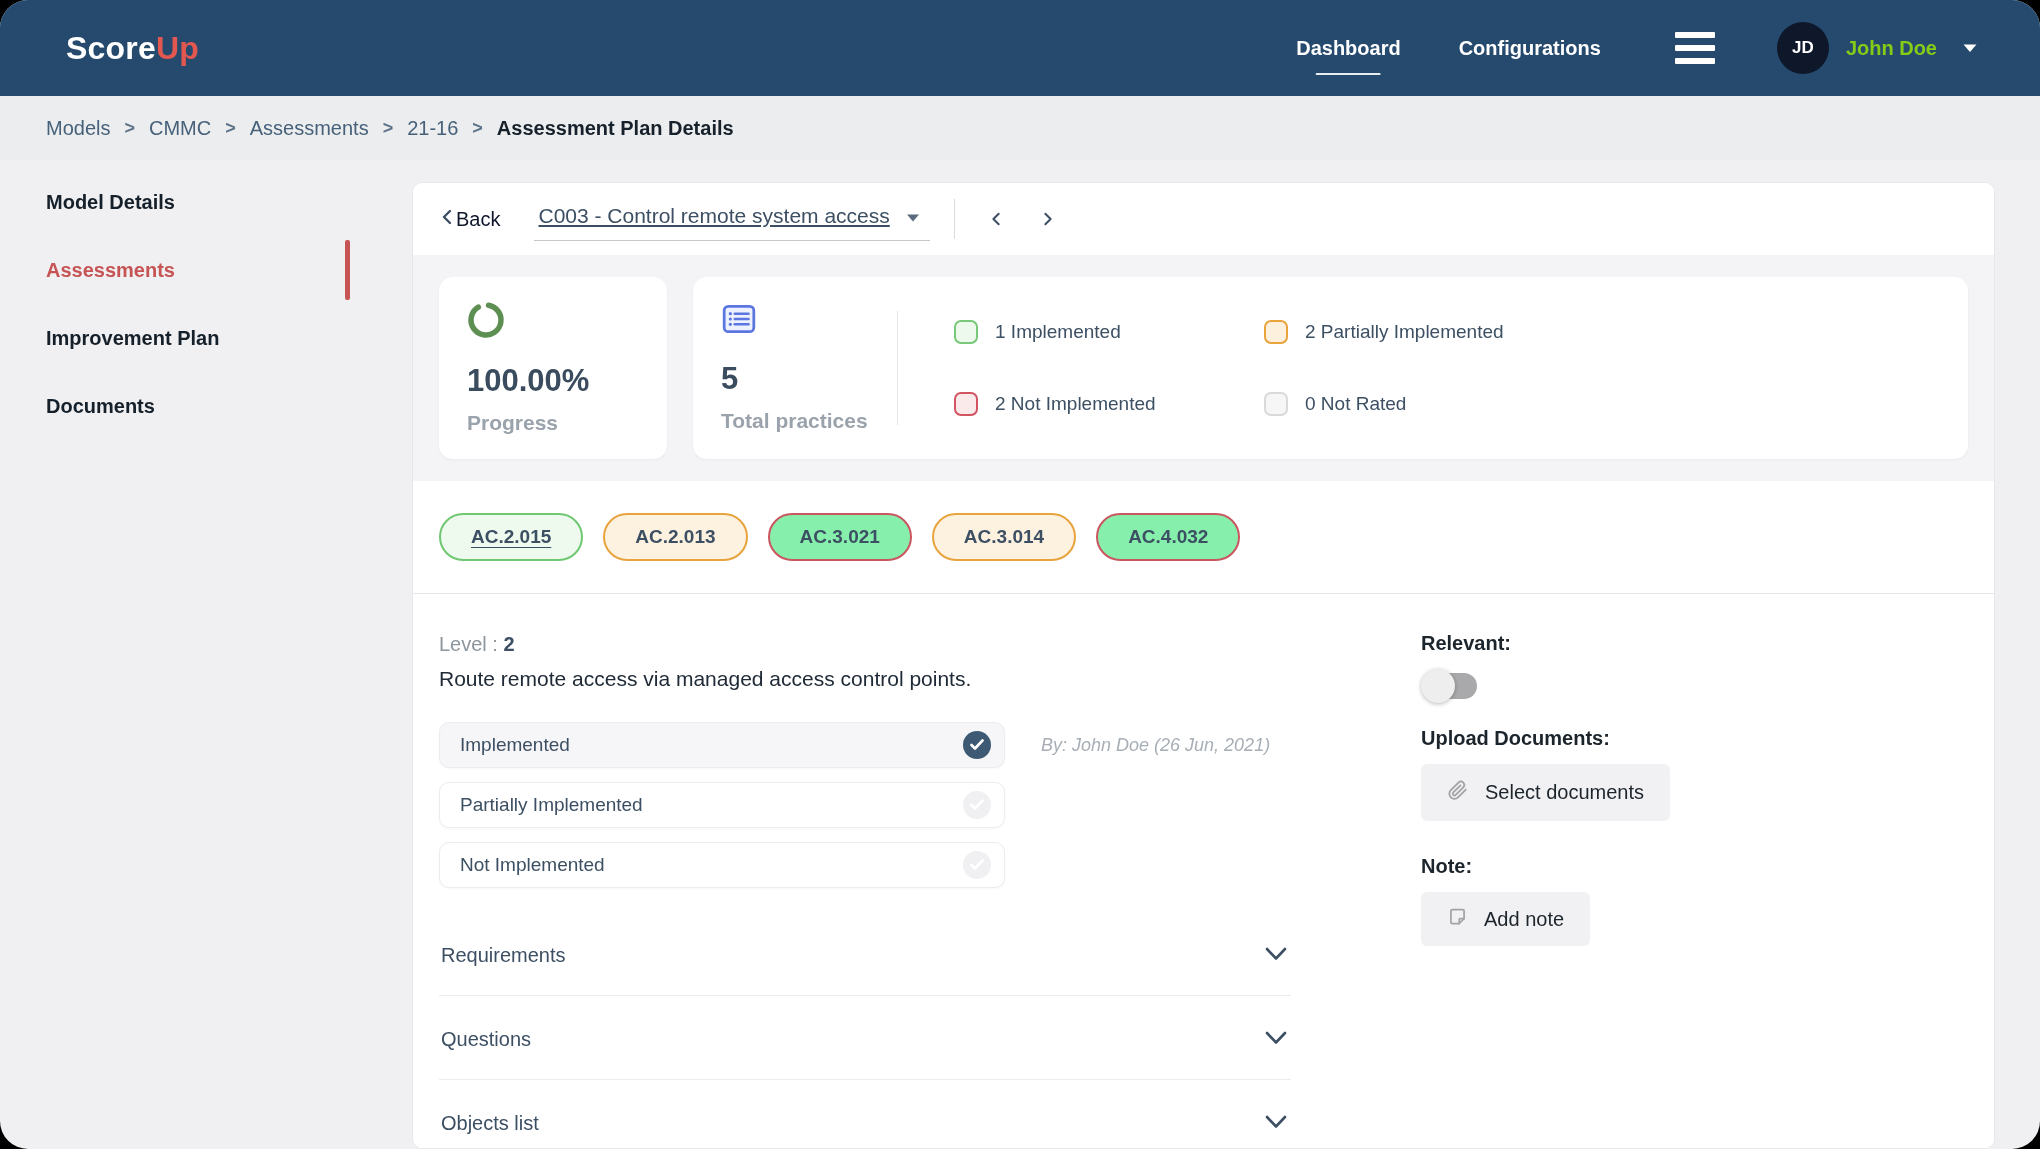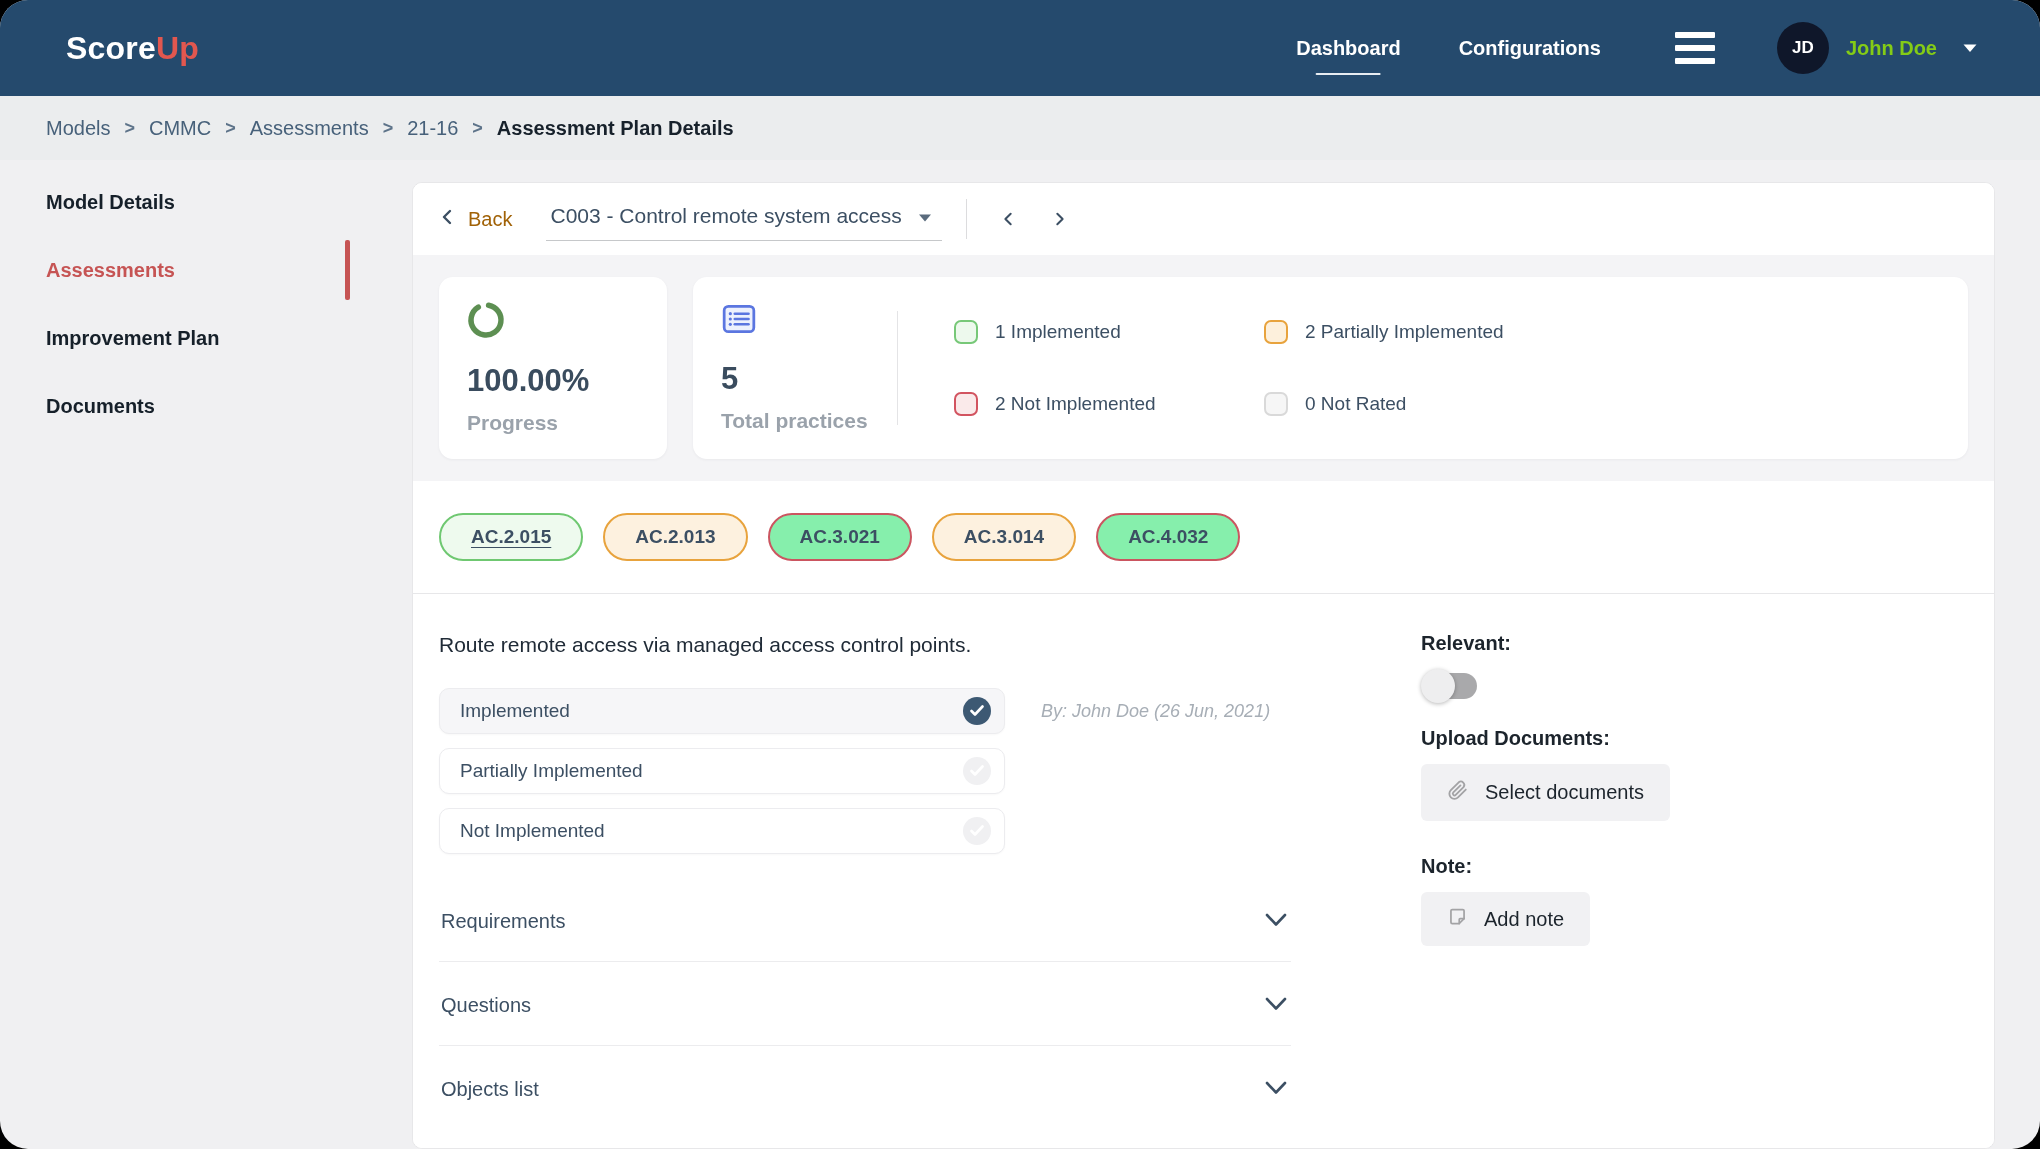--- a/index.html
+++ b/index.html
@@ -32,22 +32,22 @@
   .content { flex:1; display:flex; min-height:0; }
   .sidebar { width:412px; padding-top:8px; flex-shrink:0; }
   .side-item { position:relative; height:68px; display:flex; align-items:center; padding-left:46px; font-size:20px; font-weight:600; color:#16202a; cursor:pointer; }
   .side-item.active { color:#c65454; }
   .side-item.active::after { content:""; position:absolute; left:345px; top:4px; height:60px; width:5px; background:#c65454; border-radius:2px; }
 
   .main-card { flex:1; margin:22px 45px 0 0; background:#fff; border:1px solid #e7e7e9; border-radius:10px; overflow:hidden; display:flex; flex-direction:column; }
 
   
   .toolbar { height:72px; display:flex; align-items:center; padding:0 26px; flex-shrink:0; background:#fff; }
-  .back-btn { display:flex; align-items:center; gap:12px; color:#a16207; font-size:20px; cursor:pointer;text-align:center; }
-  .selector { margin-left:34px; display:flex; align-items:center; gap:16px; padding:6px 10px 12px 4px; border-bottom:1px solid #c6c8ca; color:#3c4f63; font-size:21px; font-weight:500; cursor:pointer; }
+  .back-btn { display:flex; align-items:center; color:#0f172a; font-size:20px; cursor:pointer;text-align:center; }
+  .selector { margin-left:34px; display:flex; align-items:center; gap:16px; padding:6px 10px 12px 4px; border-bottom:1px solid #c6c8ca; color:#3c4f63; font-size:21px; font-weight:500; cursor:pointer;text-decoration:underline; }
   .toolbar-divider { width:1px; height:40px; background:#dcdcde; margin:0 30px 0 24px; }
   .nav-chevrons { display:flex; gap:28px; }
   .chev-btn { display:flex; align-items:center; cursor:pointer; padding:4px; }
 
   
   .stats-band { background:#f4f4f6; padding:22px 26px; display:flex; gap:26px; flex-shrink:0; }
   .stat-card { background:#fff; border-radius:14px; padding:24px 28px; box-shadow:0 1px 3px rgba(30,40,60,.05); display:flex; flex-direction:column; }
   .stat-value { font-size:31px; font-weight:bold; color:#3a4c5e; margin-top:20px; }
   .stat-label { font-size:21px; color:#9aa2ab; margin-top:12px;font-weight:bold; }
   .progress-card { width:228px; }
@@ -238,20 +238,21 @@
       <div class="chips-row">
         <div class="chip green active"><span class="chip-code">AC.2.015</span></div>
         <div class="chip orange"><span class="chip-code">AC.2.013</span></div>
         <div class="chip red"><span class="chip-code">AC.3.021</span></div>
         <div class="chip orange"><span class="chip-code">AC.3.014</span></div>
         <div class="chip red"><span class="chip-code">AC.4.032</span></div>
       </div>
 
       <div class="details">
         <div class="details-left">
+          <div class="level-line"><span>Level :</span> <span class="level-value">2</span></div>
           <div class="description">Route remote access via managed access control points.</div>
 
           <div class="status-rows">
             <div class="status-wrap">
               <div class="status-row selected">
                 <span class="status-row-label">Implemented</span>
                 <span class="check-circle">
                   <svg width="14" height="12" viewBox="0 0 14 12">
                       <path d="M1.5 6 L5 9.5 L12.5 1.5" stroke="#fff" stroke-width="2.6" fill="none" stroke-linecap="round" stroke-linejoin="round"></path>
                     </svg>

